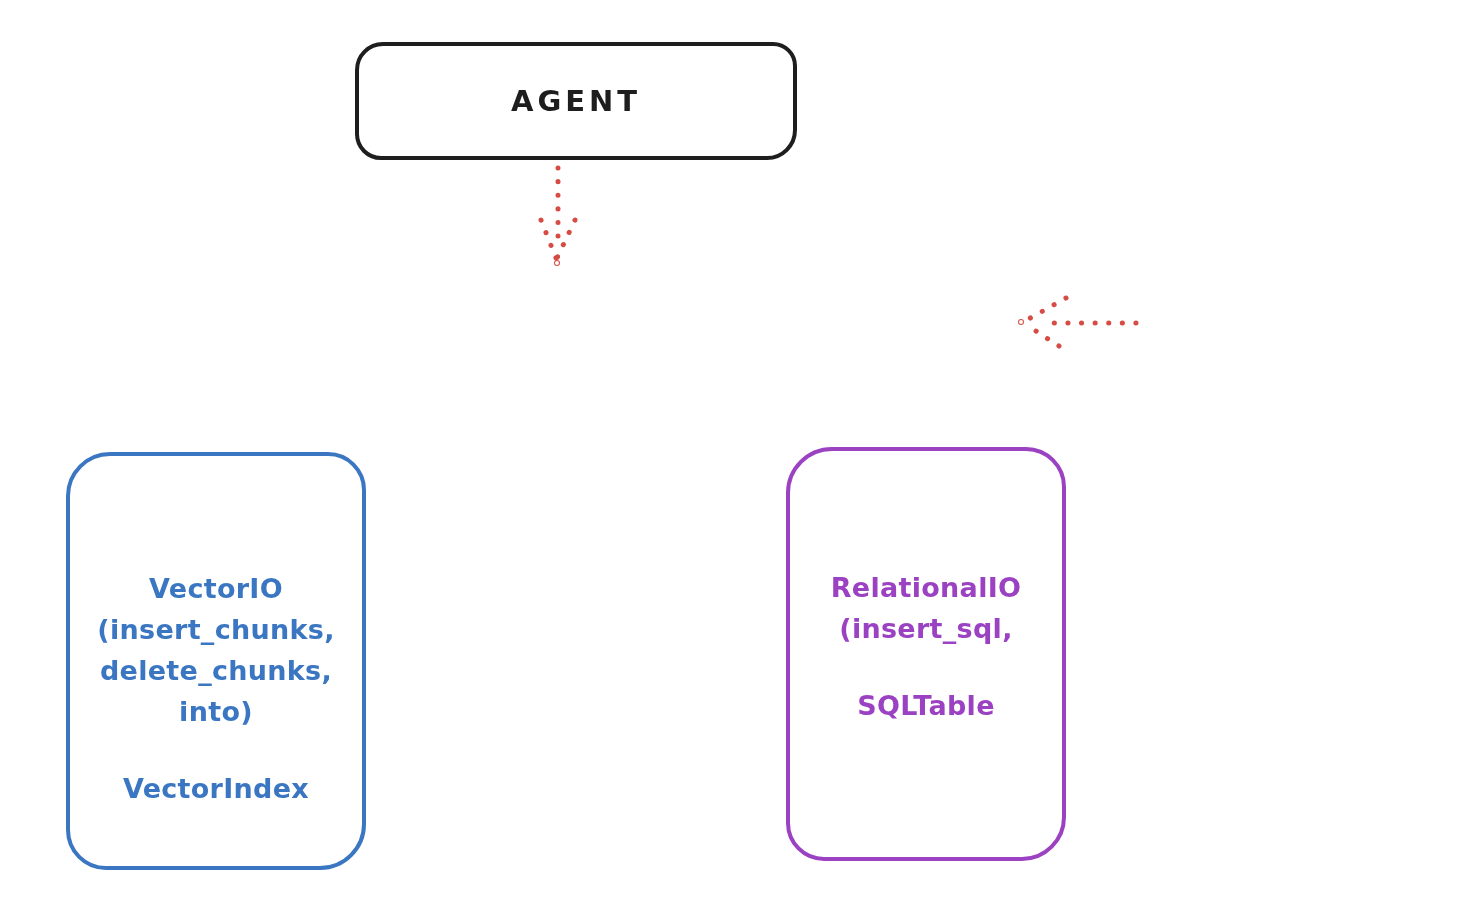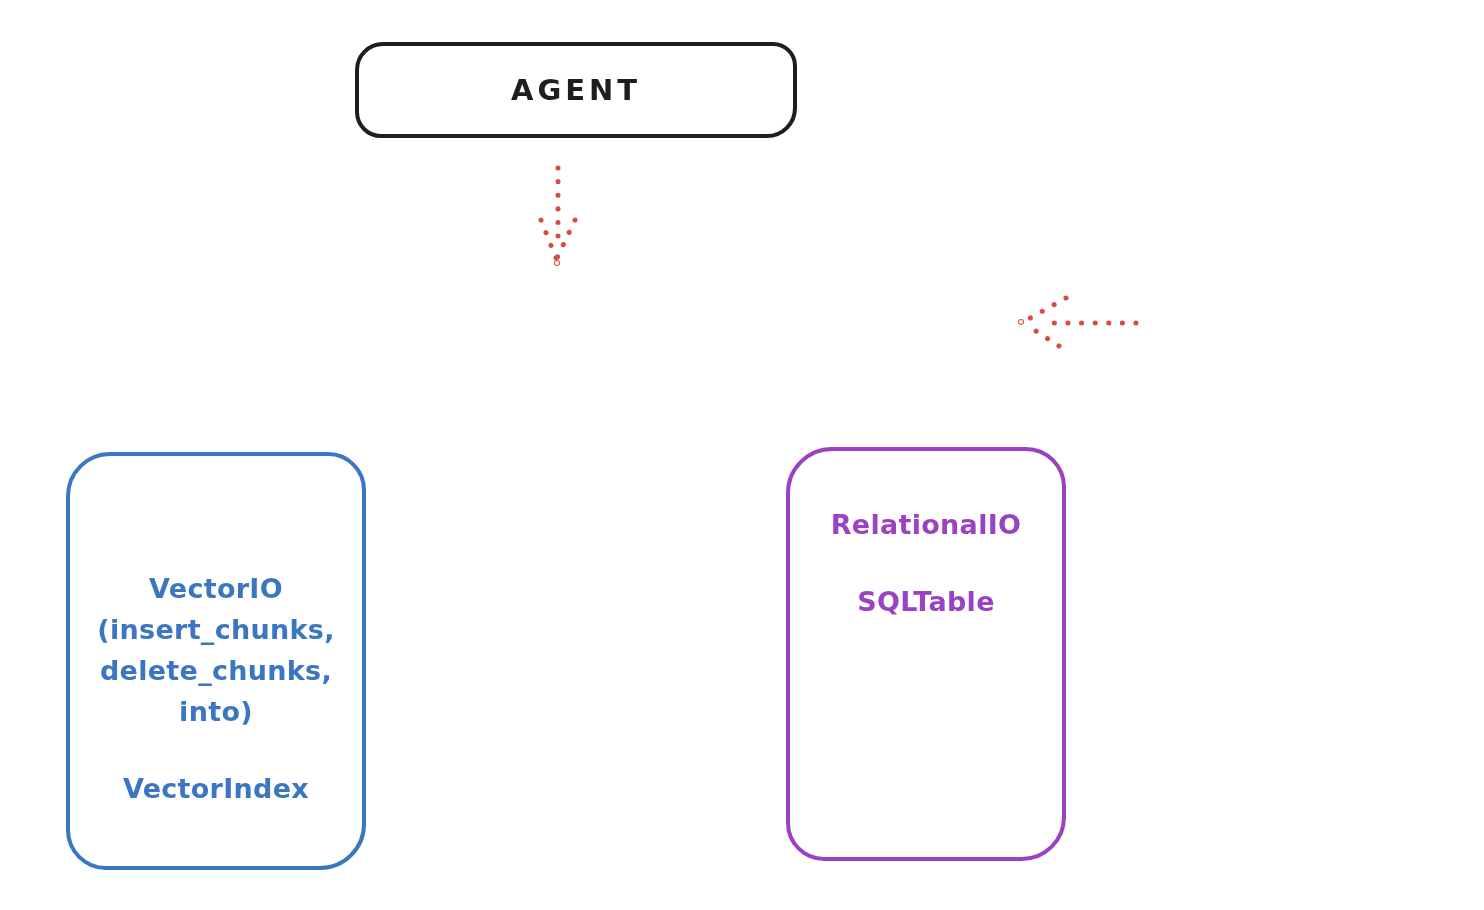--- a/index.html
+++ b/index.html
@@ -20,21 +20,21 @@
     position: absolute;
     box-sizing: border-box;
     background: #ffffff;
     border: 4px solid #1e1e1e;
     display: flex;
     align-items: center;
     justify-content: center;
   }
   .agent-box {
     left: 355px; top: 42px;
-    width: 442px; height: 96px;
+    width: 442px; height: 118px;
     border-radius: 28px 24px 30px 26px;
   }
   .agent-box .label {
     font-size: 29px;
     font-weight: bold;
     letter-spacing: 4px;
     color: #1e1e1e;
   }
   .rag-box {
     left: 156px; top: 270px;
@@ -76,21 +76,21 @@
     left: 427px; top: 447px;
     width: 283px; height: 409px;
     border-radius: 40px 46px 38px 44px;
   }
   .io-box-keyvalue .text-stack { padding-top: 101px; }
   .io-box-relational {
     left: 786px; top: 447px;
     width: 280px; height: 414px;
     border-radius: 46px 40px 44px 38px;
   }
-  .io-box-relational .text-stack { padding-top: 53px; }
+  .io-box-relational .text-stack { padding-top: 116px; }
 
   
   .ingest-annotation {
     position: absolute;
     left: 1142px; top: 281px;
     width: 342px;
     text-align: center;
     font-size: 28px;
     font-weight: bold;
     line-height: 40px;
@@ -146,17 +146,18 @@
       <div>delete_chunks,</div>
       <div>into)</div>
       <div class="index-label">VectorIndex</div>
     </div>
   </div>
 
 
   <div class="io-box io-box-relational" style="border-color: rgb(155, 66, 195);">
     <div class="text-stack" style="color: rgb(155, 66, 195);">
       <div>RelationalIO</div>
+      <div>(insert_sql,</div>
       <div class="index-label">SQLTable</div>
     </div>
   </div>
 
 </div>
 
 </body></html>

